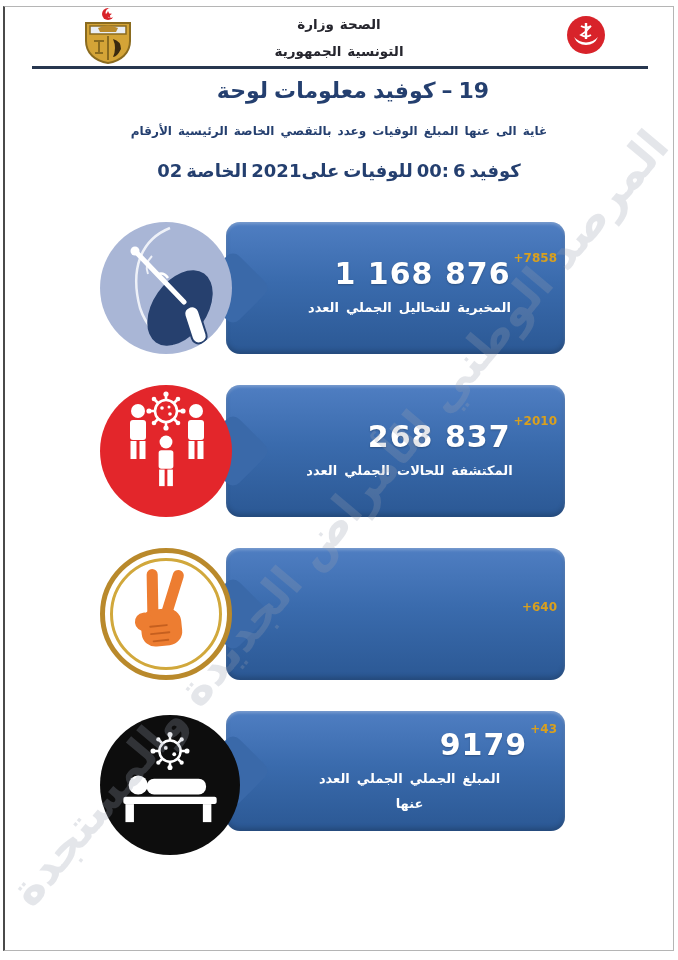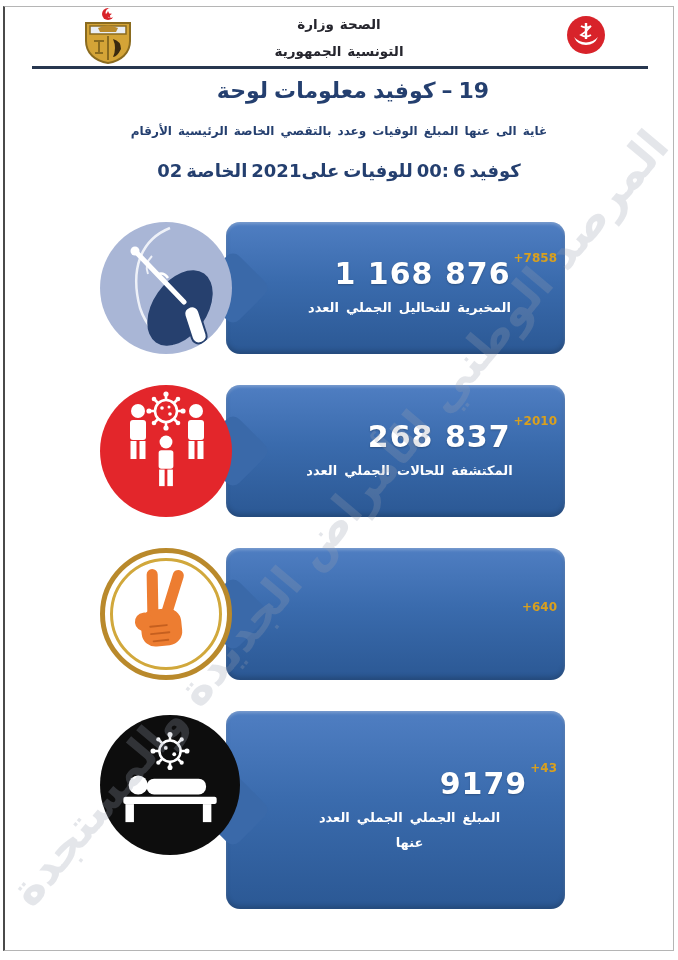--- a/index.html
+++ b/index.html
@@ -28,21 +28,21 @@
            font-weight:bold; white-space:nowrap; }
   .title    { top:78px;  font-size:22px;padding-left:28px; }
   .subtitle { top:124px; font-size:12px; }
   .dateline { top:160px; font-size:18px; }
   .w { display:inline-block; margin:0 3px; }
   .dateline .w { margin:0 2px; }
 
   
   .cards { position:absolute; top:222px; left:100px; width:465px; }
   .card { position:relative; height:132px; margin-bottom:31px; }
-  .card.tall { height:198px; margin-bottom:0; }
+  .card.tall { height:120px; margin-bottom:0; }
   .circle {
     position:absolute; left:0; top:0; width:132px; height:132px;
     border-radius:50%; z-index:2; overflow:hidden;
   }
   .card.tall .circle { width:140px; height:140px; top:4px; }
   .banner {
     position:absolute; left:126px; right:0; top:0; bottom:0; z-index:1;
     border-radius:14px;
     background:linear-gradient(180deg, var(--banner-top), var(--banner-mid) 45%, var(--banner-bottom));
     box-shadow:inset 0 -3px 5px rgba(0,0,0,.18), inset 0 2px 3px rgba(255,255,255,.25);

